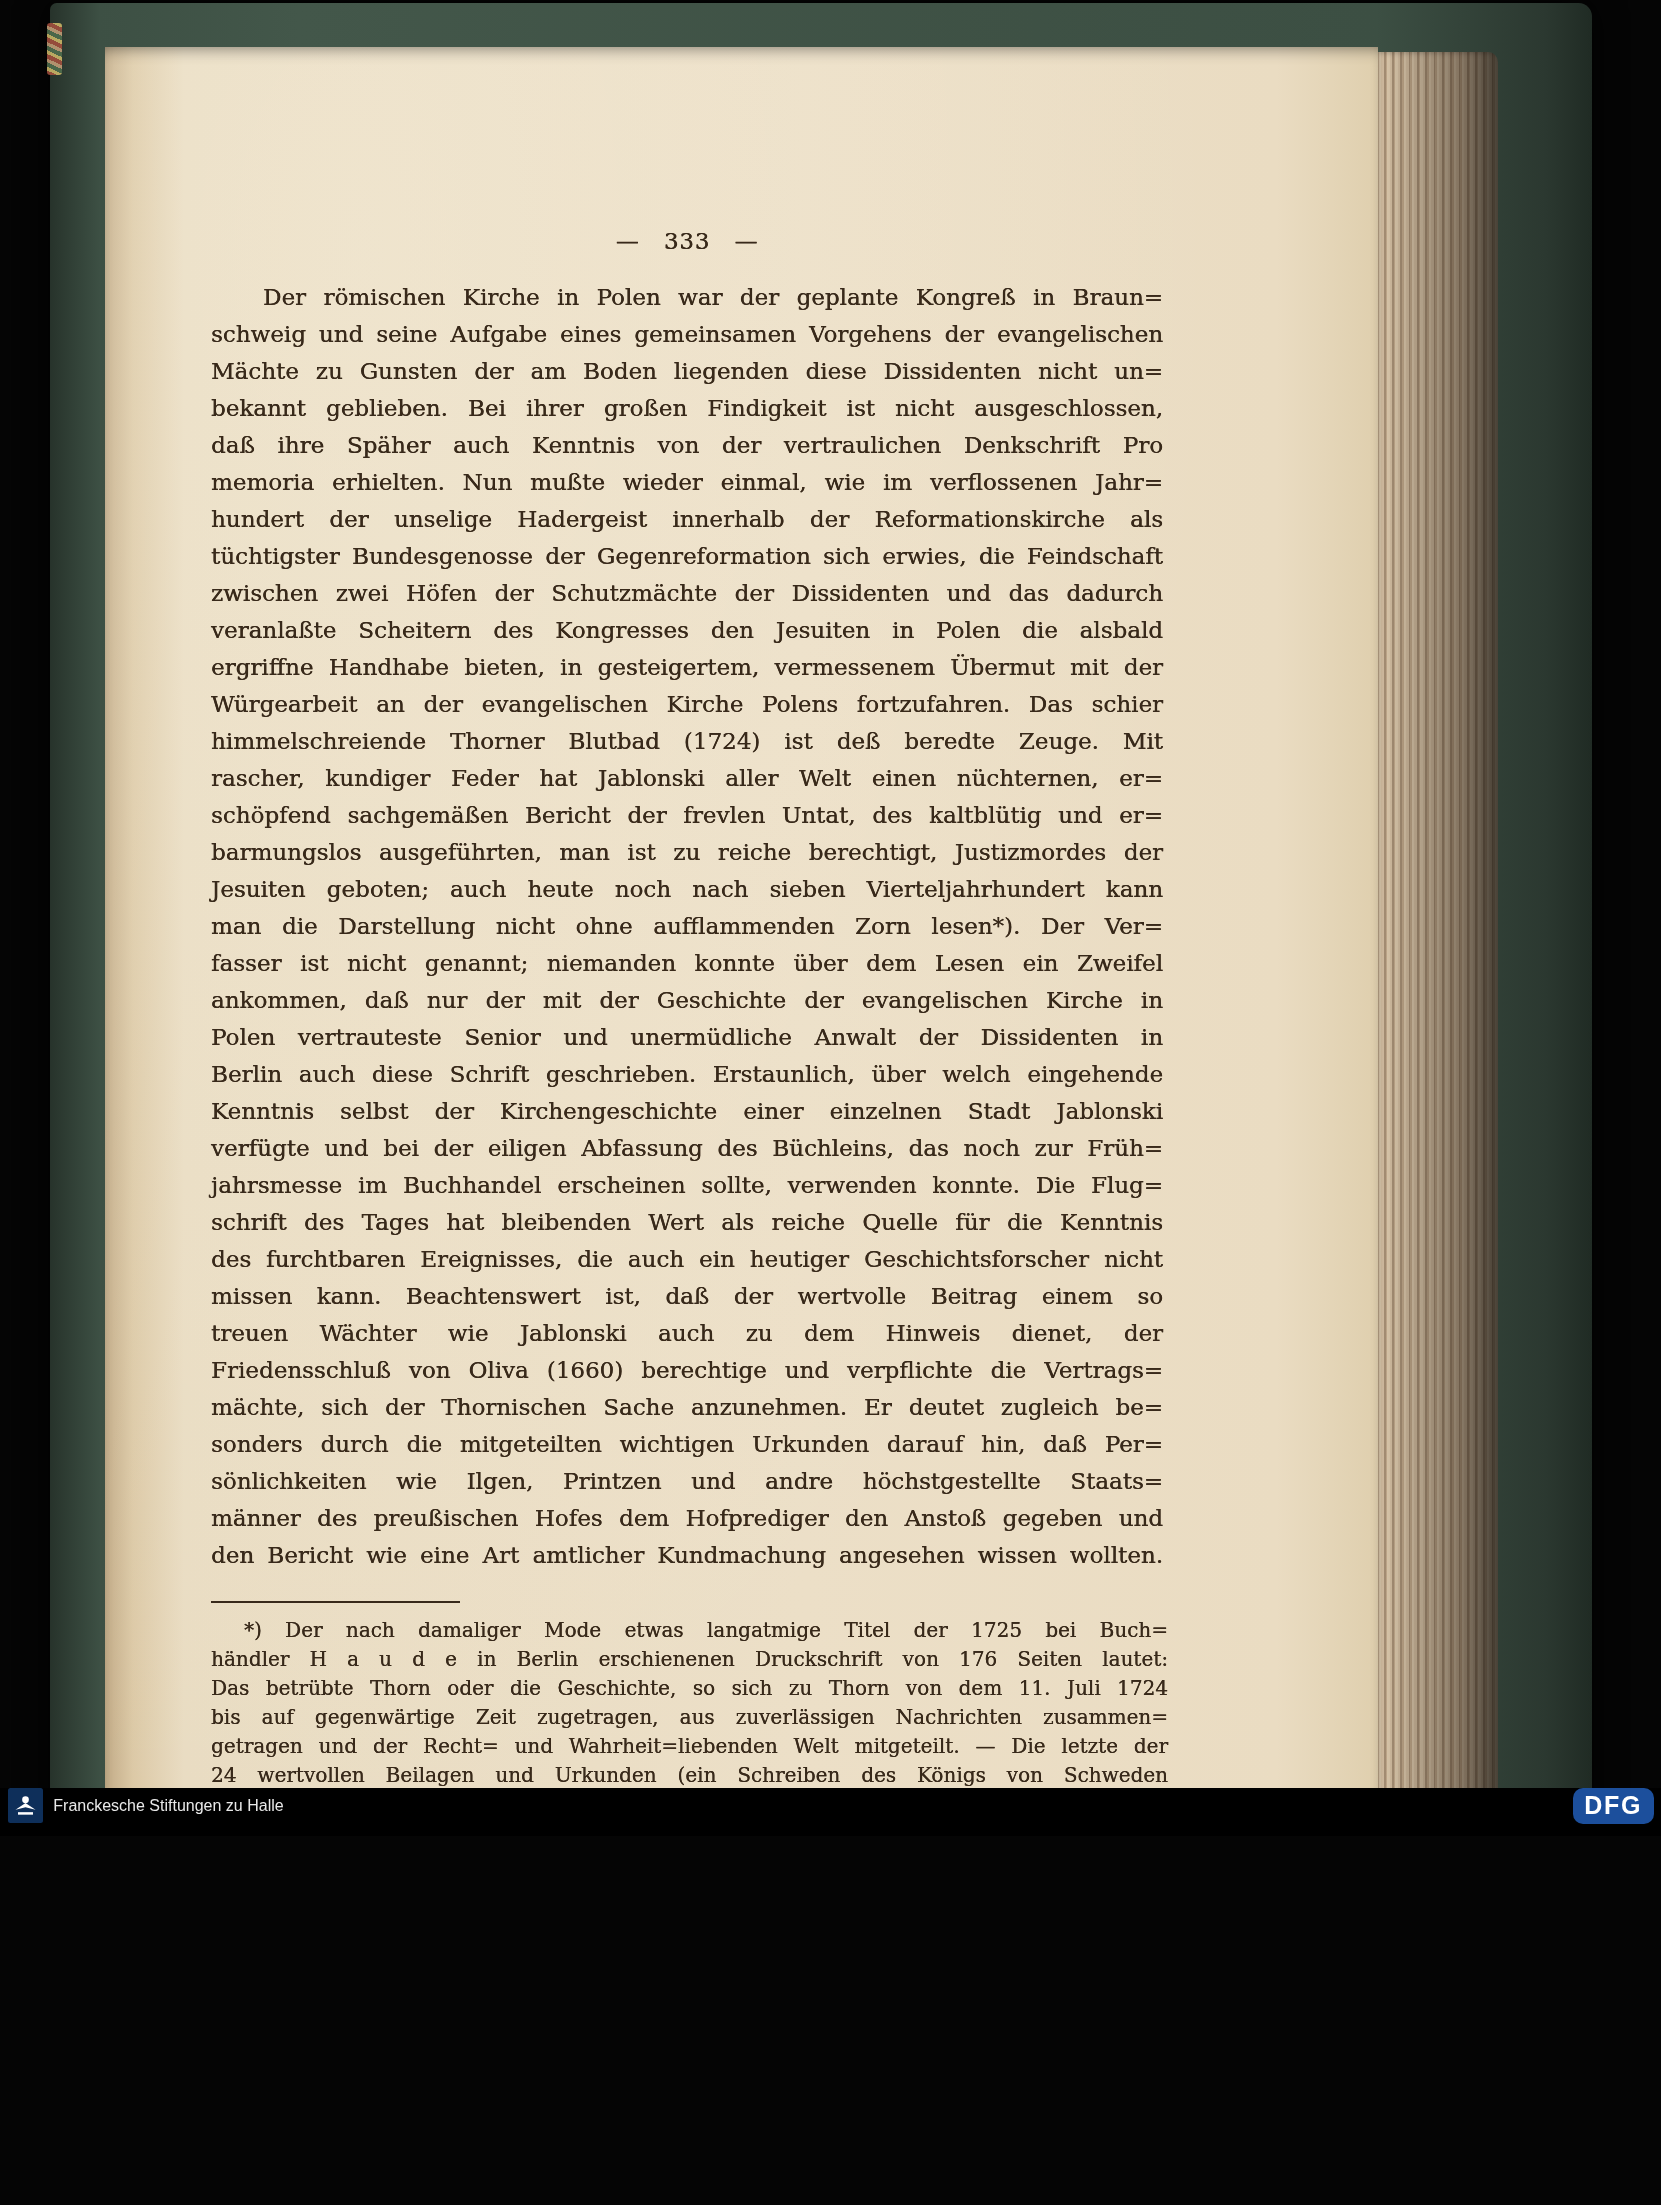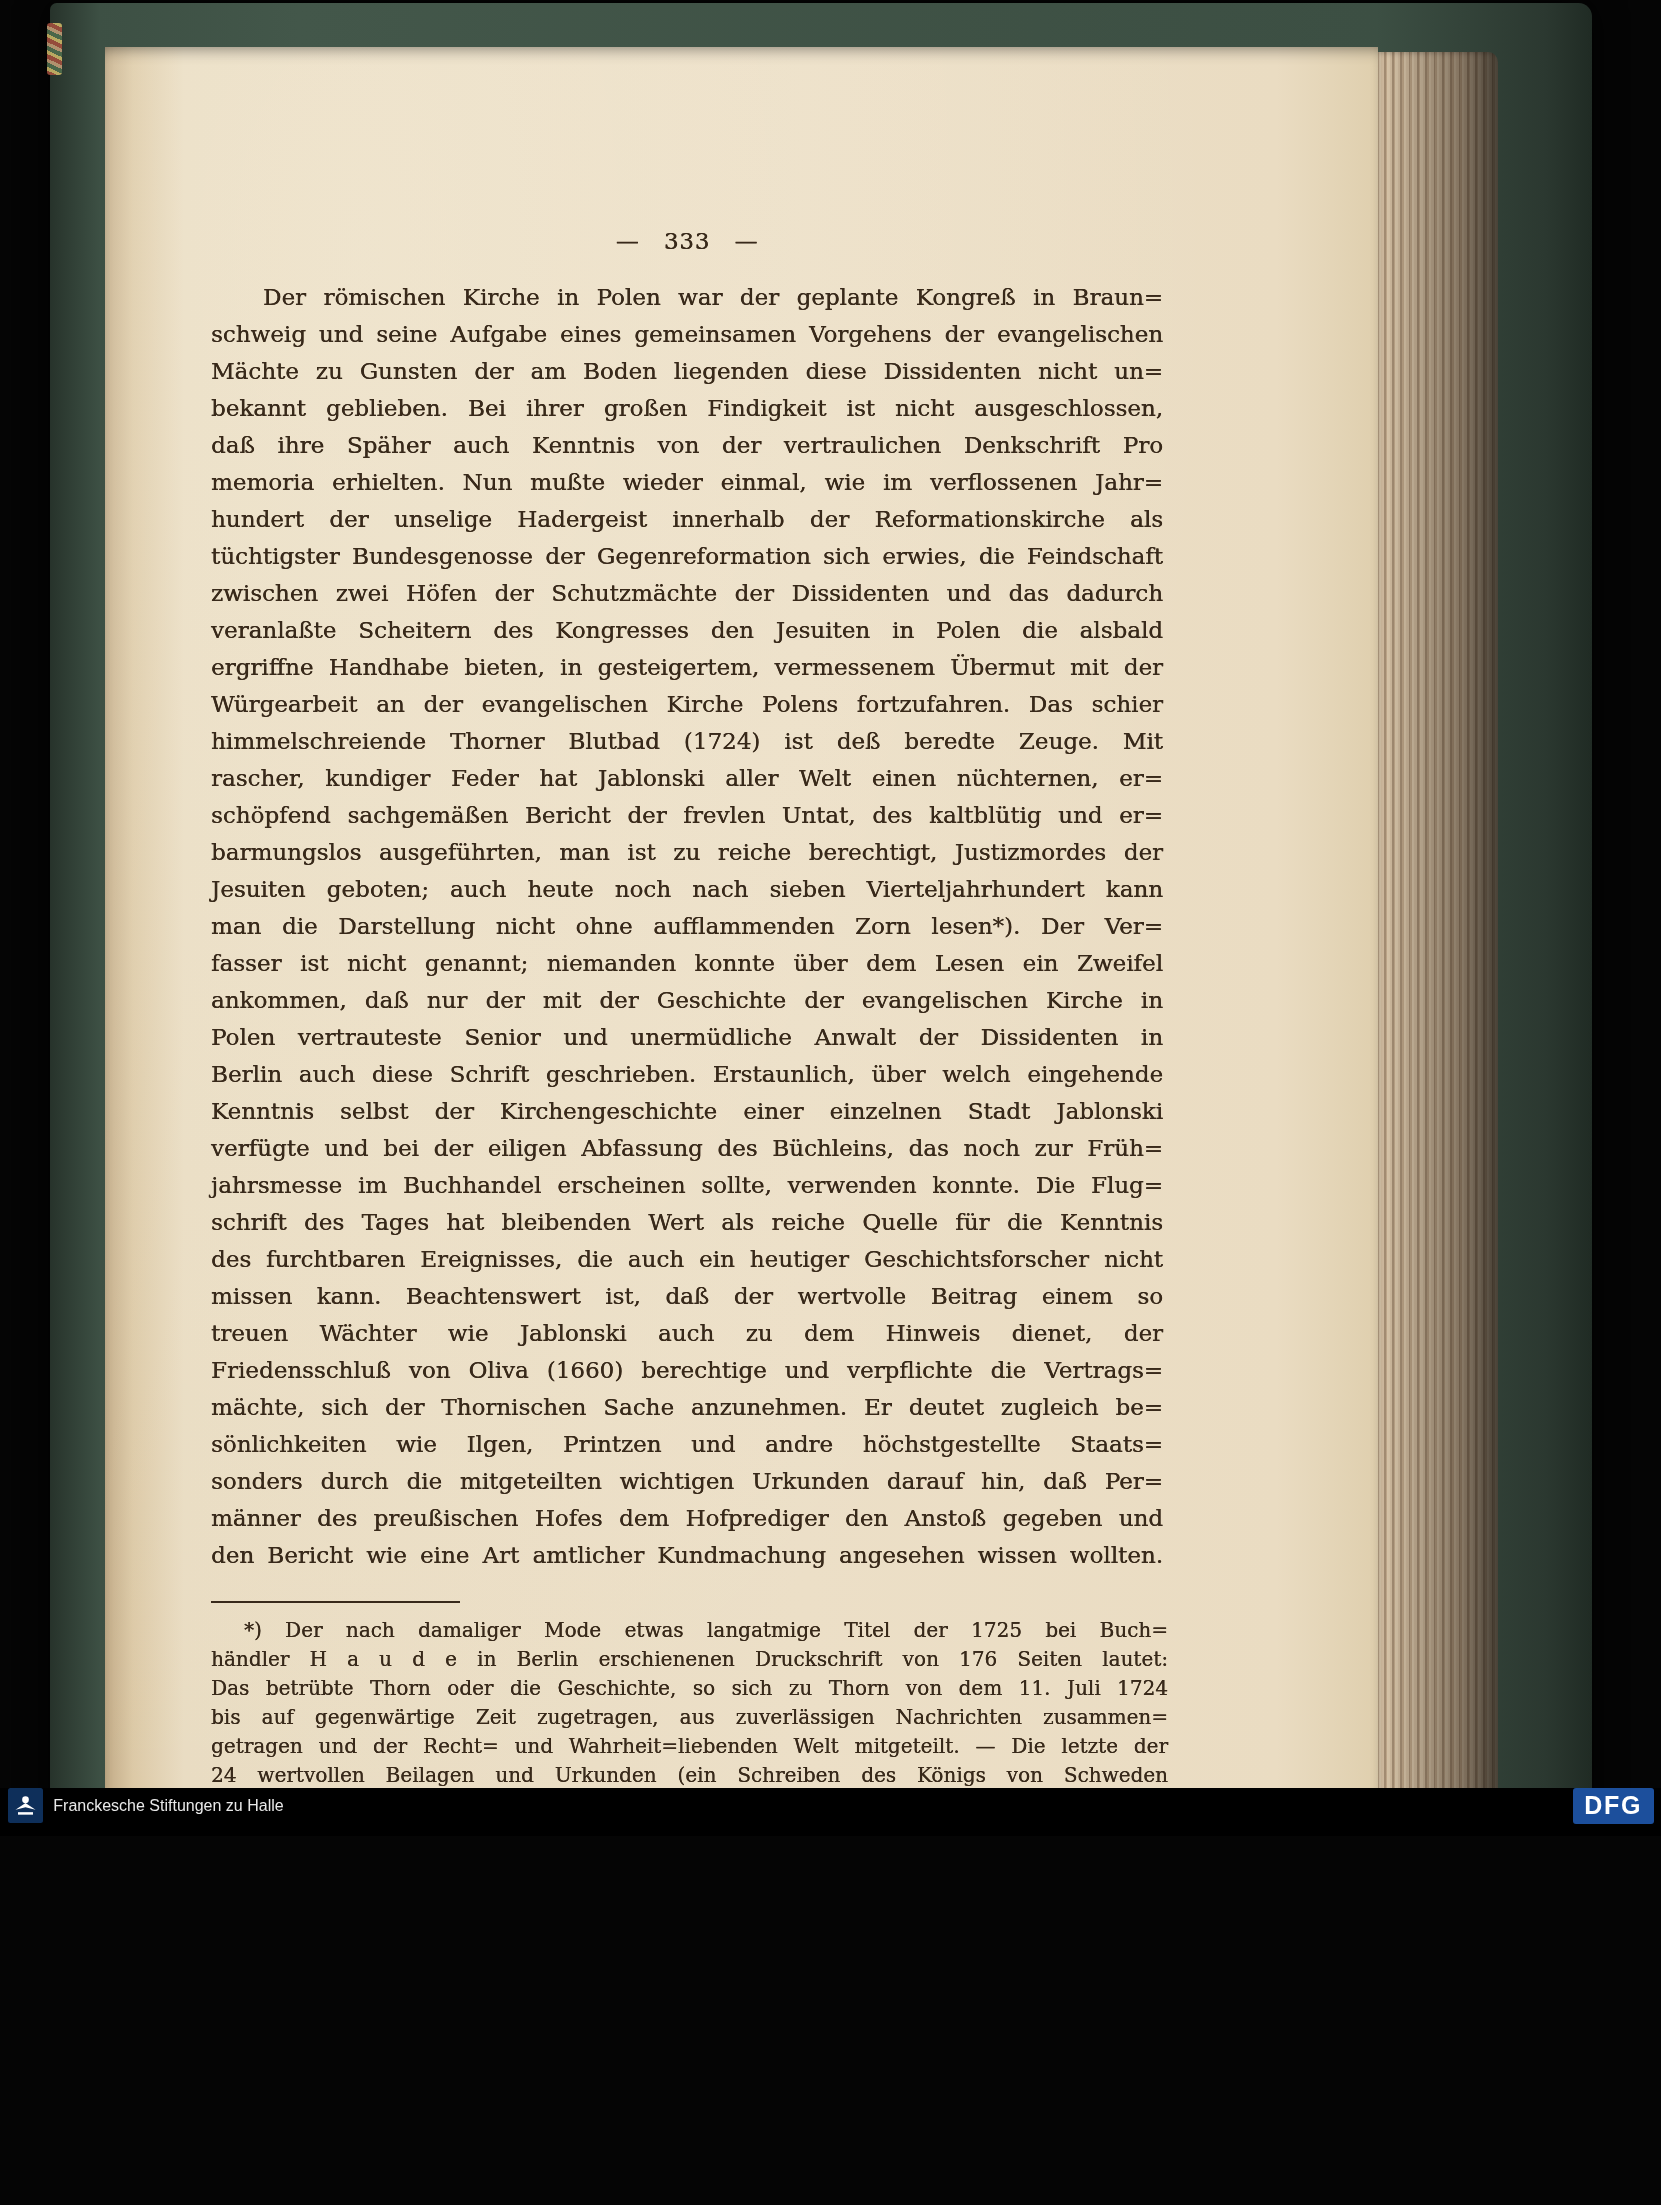--- a/index.html
+++ b/index.html
@@ -53,21 +53,21 @@
   
   .footer-bar{position:absolute;left:0;right:0;bottom:0;height:48px;background:#000;
               display:flex;align-items:flex-start;justify-content:space-between;
               padding:0 8.3px;box-sizing:border-box;
               font-family:"Liberation Sans", sans-serif;}
   .footer-left{display:flex;align-items:center;gap:10px;}
   .lib-logo{width:35px;height:35px;background:#0e2f5a;border-radius:2.5px;
             display:flex;align-items:center;justify-content:center;}
   .lib-label{color:#e9e9e9;font-size:16px;}
   .dfg-logo{background:#1c4f9c;color:#ffffff;font-weight:bold;font-size:25px;
-            letter-spacing:1.7px;padding:3.3px 11.6px;border-radius:3px;}
+            letter-spacing:1.7px;padding:3.3px 11.6px;border-radius:10px;}
 </style>
 </head>
 <body>
 
 <div class="scene">
 
   <div class="cover"></div>
   <div class="marble"></div>
   <div class="page-stack"></div>
 
@@ -99,22 +99,22 @@
         <div class="line">Berlin auch diese Schrift geschrieben.  Erstaunlich, über welch eingehende</div>
         <div class="line">Kenntnis selbst der Kirchengeschichte einer einzelnen Stadt Jablonski</div>
         <div class="line">verfügte und bei der eiligen Abfassung des Büchleins, das noch zur Früh=</div>
         <div class="line">jahrsmesse im Buchhandel erscheinen sollte, verwenden konnte.  Die Flug=</div>
         <div class="line">schrift des Tages hat bleibenden Wert als reiche Quelle für die Kenntnis</div>
         <div class="line">des furchtbaren Ereignisses, die auch ein heutiger Geschichtsforscher nicht</div>
         <div class="line">missen kann.  Beachtenswert ist, daß der wertvolle Beitrag einem so</div>
         <div class="line">treuen Wächter wie Jablonski auch zu dem Hinweis dienet, der</div>
         <div class="line">Friedensschluß von Oliva (1660) berechtige und verpflichte die Vertrags=</div>
         <div class="line">mächte, sich der Thornischen Sache anzunehmen.  Er deutet zugleich be=</div>
+        <div class="line">sonders durch die mitgeteilten wichtigen Urkunden darauf hin, daß Per=</div>
         <div class="line">sönlichkeiten wie Ilgen, Printzen und andre höchstgestellte Staats=</div>
-        <div class="line">sonders durch die mitgeteilten wichtigen Urkunden darauf hin, daß Per=</div>
         <div class="line">männer des preußischen Hofes dem Hofprediger den Anstoß gegeben und</div>
         <div class="line">den Bericht wie eine Art amtlicher Kundmachung angesehen wissen wollten.</div>
       </div>
 
     <div class="footnote-rule"></div>
 
     <div class="footnote">
         <div class="line indent">*) Der nach damaliger Mode etwas langatmige Titel der 1725 bei Buch=</div>
         <div class="line">händler H a u d e in Berlin erschienenen Druckschrift von 176 Seiten lautet:</div>
         <div class="line">Das betrübte Thorn oder die Geschichte, so sich zu Thorn von dem 11. Juli 1724</div>

